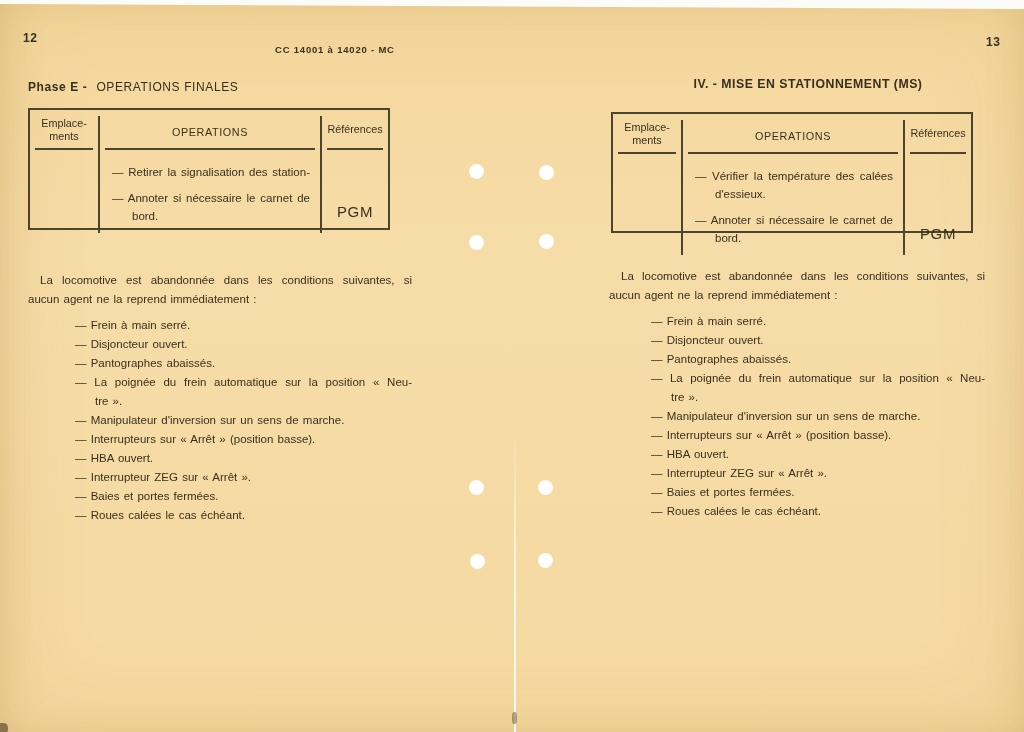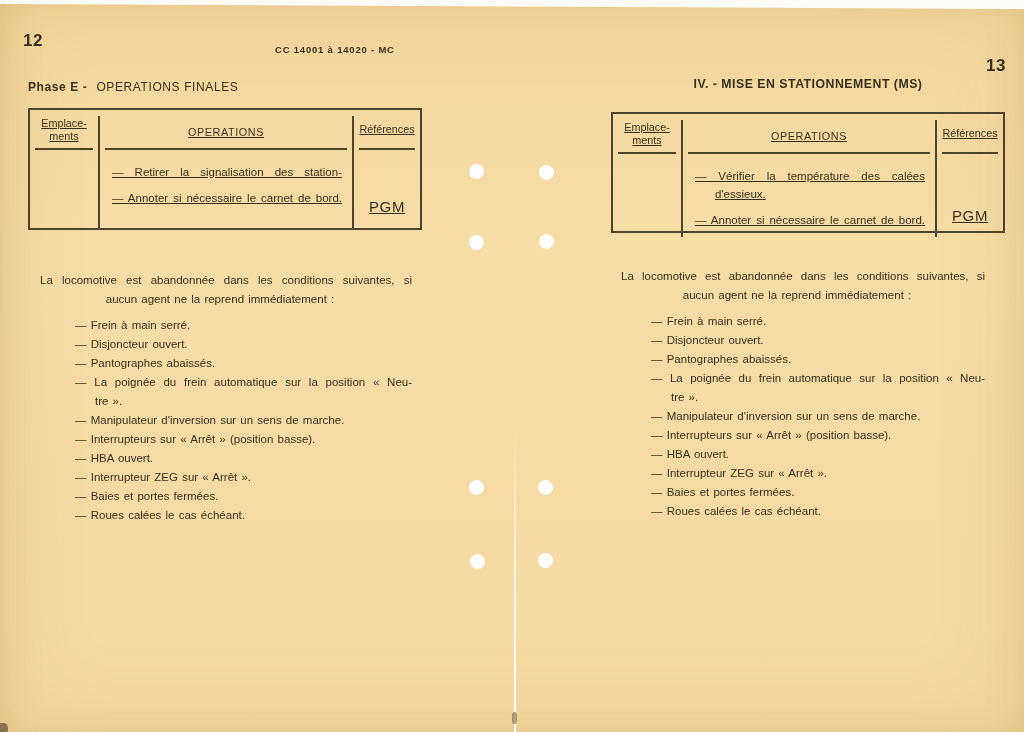--- a/index.html
+++ b/index.html
@@ -15,41 +15,40 @@
     font-family:"Liberation Sans", sans-serif;
     color:var(--ink);
   }
   .paper{
     position:absolute;inset:0;
     clip-path:polygon(0 4px,100% 9px,100% 100%,0 100%);
     background:linear-gradient(180deg,#f4d79d 0%,#f6dca7 35%,#f5d9a1 100%);
     box-shadow:inset 0 0 90px rgba(180,140,60,.16), inset 18px 0 46px -24px rgba(160,120,50,.28), inset -18px 0 46px -26px rgba(160,120,50,.22);
   }
   
-  .pgnum{position:absolute;font-size:17px;font-weight:700;letter-spacing:.5px;}
+  .pgnum{position:absolute;font-size:12px;font-weight:700;letter-spacing:.5px;}
   .pg-left{left:23px;top:31px;}
-  .pg-right{left:986px;top:35px;margin-top:21px;}
+  .pg-right{left:986px;top:35px;}
   .docref{
     position:absolute;left:275px;top:36px;width:180px;text-align:left;
     font-size:9.5px;font-weight:700;letter-spacing:.8px;margin-top:8px;
   }
   
   .head-left{position:absolute;left:28px;top:80px;font-size:12px;letter-spacing:.6px;}
   .head-left .b{font-weight:700;margin-right:9px;}
   .head-right{
     position:absolute;left:611px;top:77px;width:394px;text-align:center;
     font-size:12.3px;font-weight:700;letter-spacing:.5px;
   }
   
   .rtable{
-    position:absolute;width:394px;
+    position:absolute;width:362px;
     display:grid;grid-template-columns:68px 1fr 66px;
     border:2px solid var(--rule);
     font-size:11.5px;
-    text-decoration:underline;
   }
   .t-left{left:28px;top:108px;height:122px;grid-template-rows:40px 1fr;}
   .t-right{left:611px;top:112px;height:121px;grid-template-rows:40px 1fr;}
   .cell{position:relative;}
   .mid{border-left:2px solid var(--rule);border-right:2px solid var(--rule);}
   .hcell{
     display:flex;flex-direction:column;align-items:center;justify-content:center;
     text-align:center;font-size:10.8px;line-height:13.5px;
   }
   .hcell::after{
@@ -61,21 +60,21 @@
   .op{padding-left:20px;text-indent:-20px;margin-bottom:8px;word-spacing:1px;}
   .jl{display:block;text-align:justify;text-align-last:justify;}
   .l2{display:block;text-indent:0;}
   .bcell-ref{display:flex;align-items:flex-end;justify-content:center;padding-bottom:13px;
     font-size:15px;letter-spacing:.6px;}
   
   .para{position:absolute;font-size:11.5px;line-height:19px;word-spacing:1px;}
   .p-left{left:28px;top:255px;width:384px;}
   .p-right{left:609px;top:251px;width:376px;}
   .intro .il1{display:block;text-indent:12px;margin-top:16px;}
-  .intro .il2{display:block;text-align:center;}
+  .intro .il2{display:block;}
   .plist{margin-top:7px;}
   .item{padding-left:67px;text-indent:-20px;}
   .p-right .item{padding-left:62px;}
   
   .hole{position:absolute;width:15px;height:15px;border-radius:50%;background:#ffffff;}
   .gutter{
     position:absolute;left:514px;top:428px;bottom:0;width:2px;
     background:linear-gradient(to bottom,rgba(255,255,255,0),rgba(255,255,255,.75) 45%,rgba(255,255,255,.95));
   }
   .gutter-speck{position:absolute;left:512px;top:712px;width:5px;height:12px;

